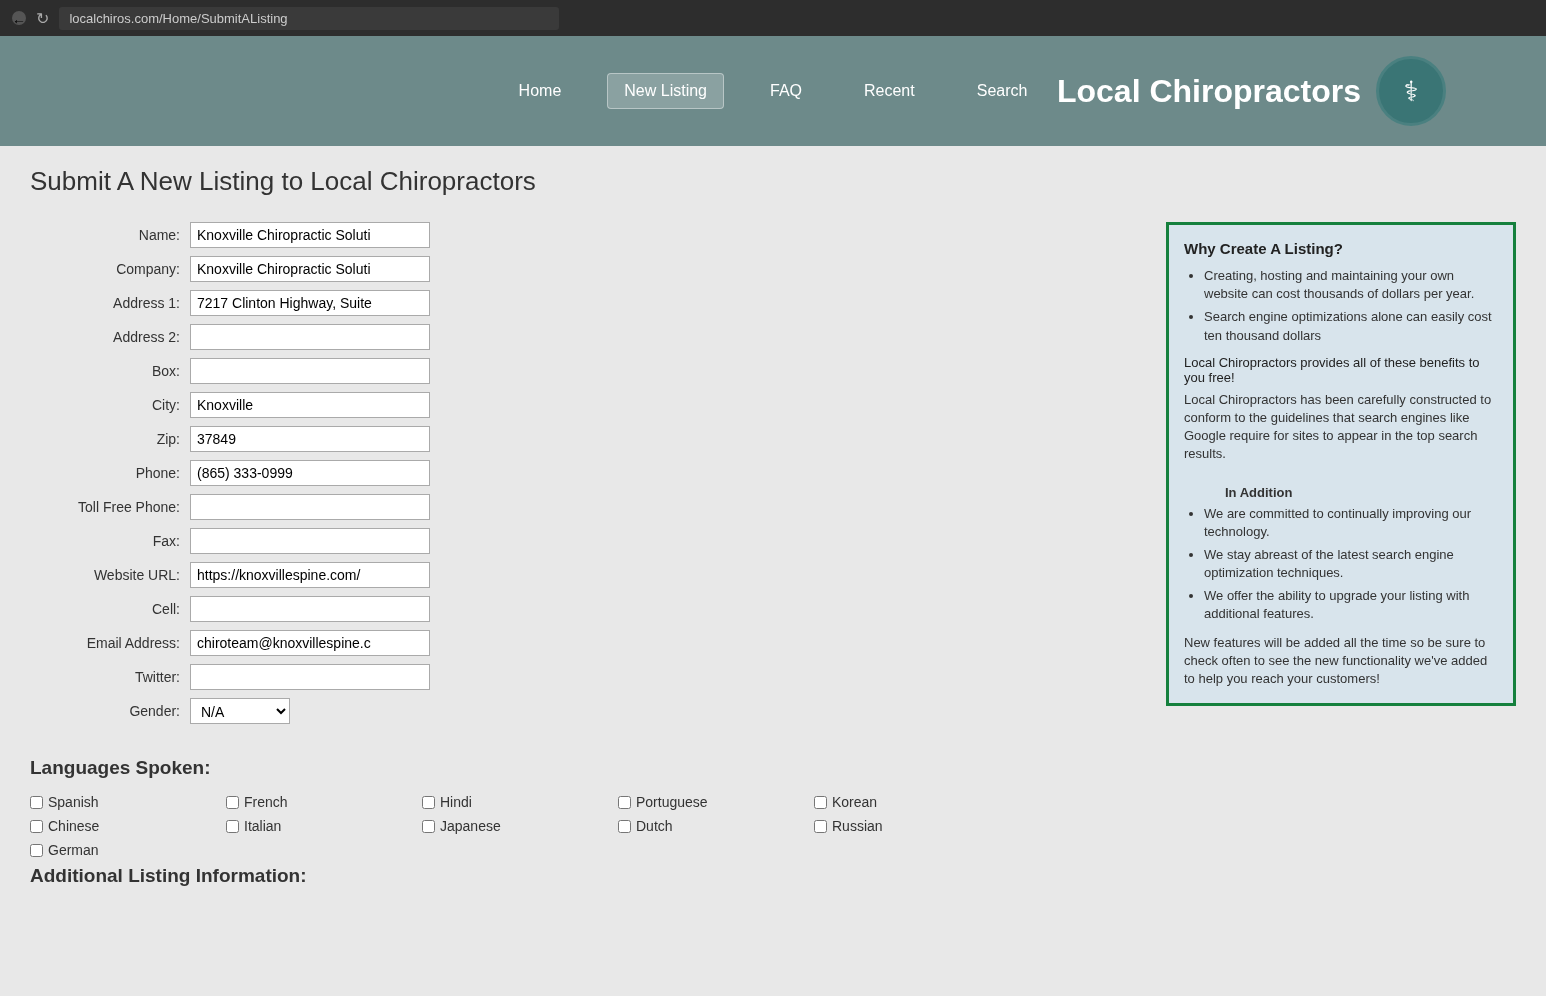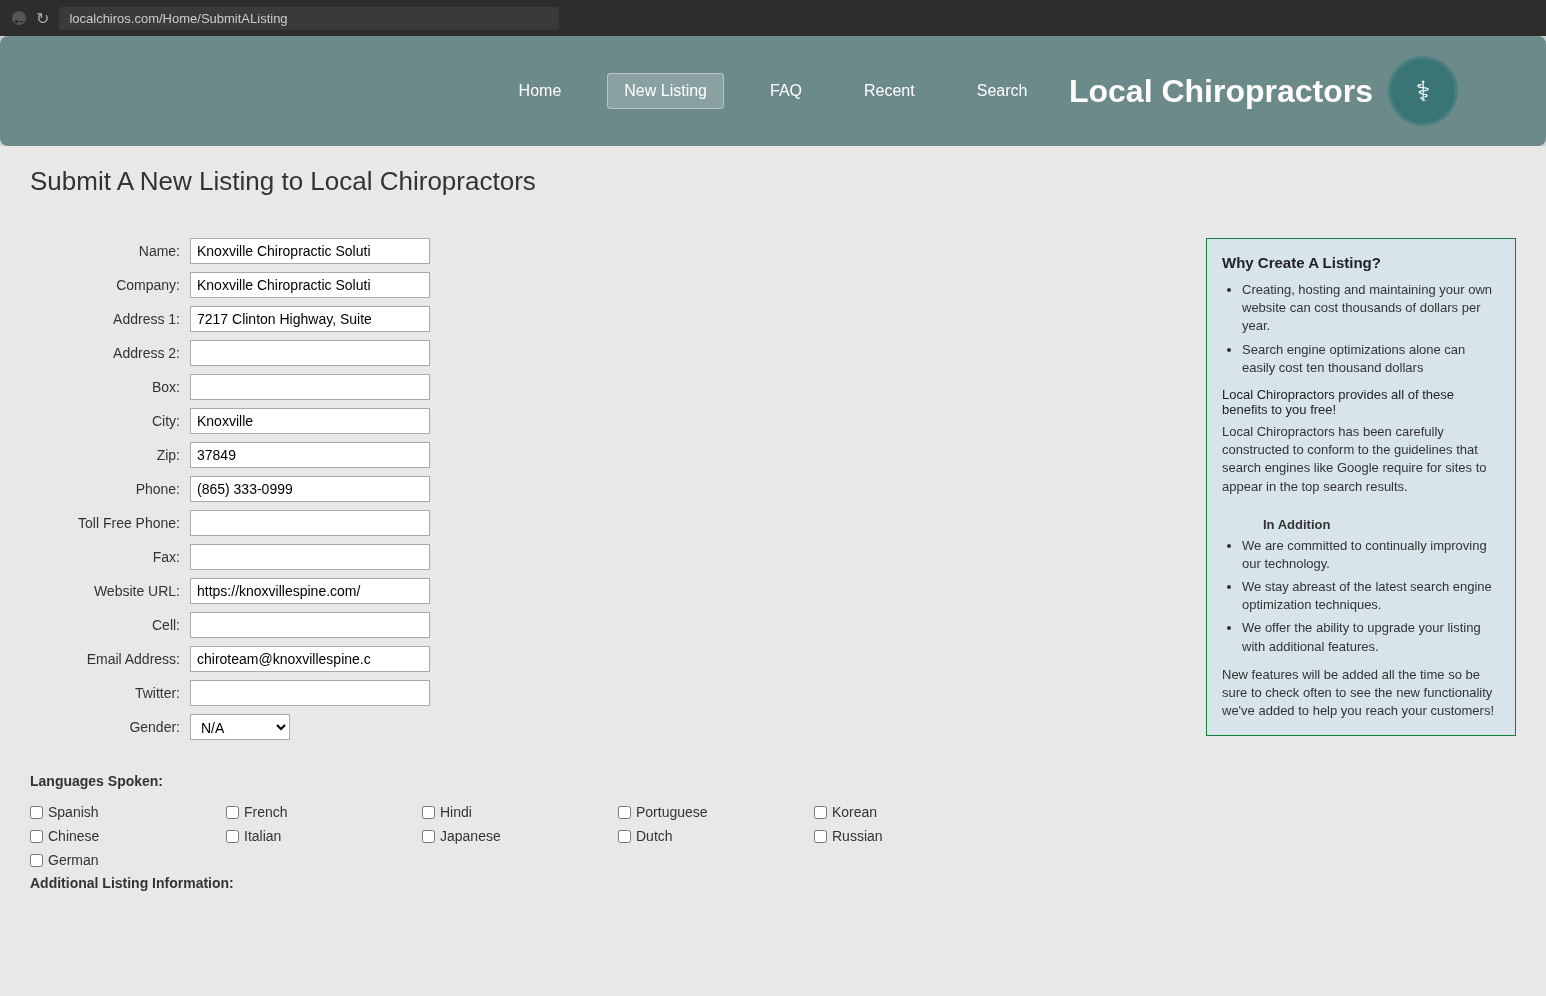--- a/index.html
+++ b/index.html
@@ -36,21 +36,20 @@
     }
 
     
     .navbar {
       background: #6d8a8a;
       padding: 0 20px;
       display: flex;
       align-items: center;
       height: 110px;
       position: relative;
-      border-radius: 8px;
     }
     .nav-links {
       display: flex;
       gap: 30px;
       align-items: center;
       flex: 1;
       justify-content: center;
     }
     .nav-link {
       color: #fff;
@@ -59,21 +58,21 @@
       padding: 8px 16px;
       cursor: pointer;
     }
     .nav-link.active {
       background: rgba(255,255,255,0.2);
       border: 1px solid rgba(255,255,255,0.4);
       border-radius: 4px;
     }
     .brand {
       position: absolute;
-      right: 88px;
+      right: 100px;
       display: flex;
       align-items: center;
       gap: 15px;
     }
     .brand-title {
       color: #fff;
       font-size: 32px;
       font-weight: bold;
       text-align: right;
     }
@@ -92,21 +91,21 @@
 
     
     .main-content {
       background: #e8e8e8;
       min-height: 850px;
       padding: 20px 30px;
     }
     .page-title {
       font-size: 26px;
       color: #333;
-      margin-bottom: 41px;
+      margin-bottom: 25px;
       font-weight: normal;
     }
 
     
     .form-layout {
       display: flex;
       gap: 20px;
     }
     .form-section {
       flex: 1;
@@ -136,23 +135,23 @@
       width: 100px;
       padding: 4px 6px;
       border: 1px solid #aaa;
       background: #fff;
       font-size: 14px;
       height: 26px;
     }
 
     
     .info-box {
-      width: 310px;
+      width: 350px;
       background: #d8e4ec;
-      border: 1px solid #15803d;
+      border: 3px solid #15803d;
       padding: 15px;
       font-size: 13px;
       color: #333;
       flex-shrink: 0;
       align-self: flex-start;
     }
     .info-box h3 {
       font-size: 15px;
       margin-bottom: 10px;
       color: #222;
@@ -168,21 +167,21 @@
     .info-box .highlight {
       font-weight: normal;
       color: #222;
     }
 
     
     .languages-section {
       margin-top: 25px;
     }
     .section-title {
-      font-size: 14px;
+      font-size: 19px;
       font-weight: bold;
       color: #333;
       margin-bottom: 15px;
     }
     .checkbox-grid {
       display: grid;
       grid-template-columns: repeat(5, 190px);
       gap: 8px 6px;
     }
     .checkbox-item {

